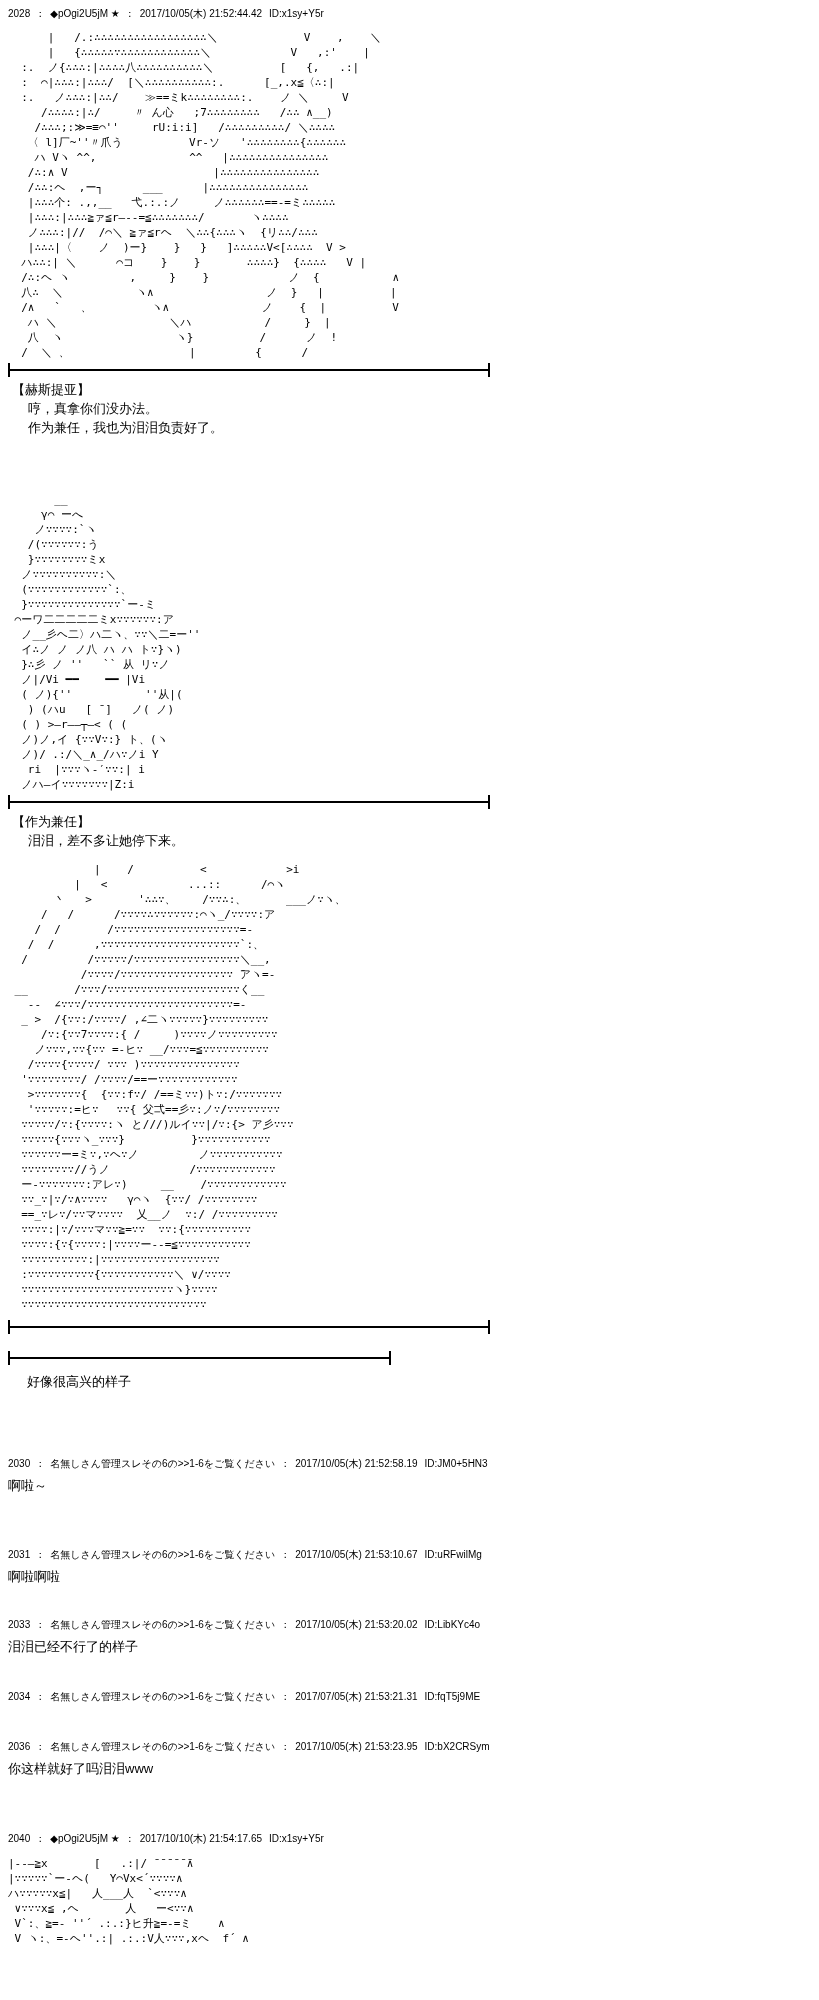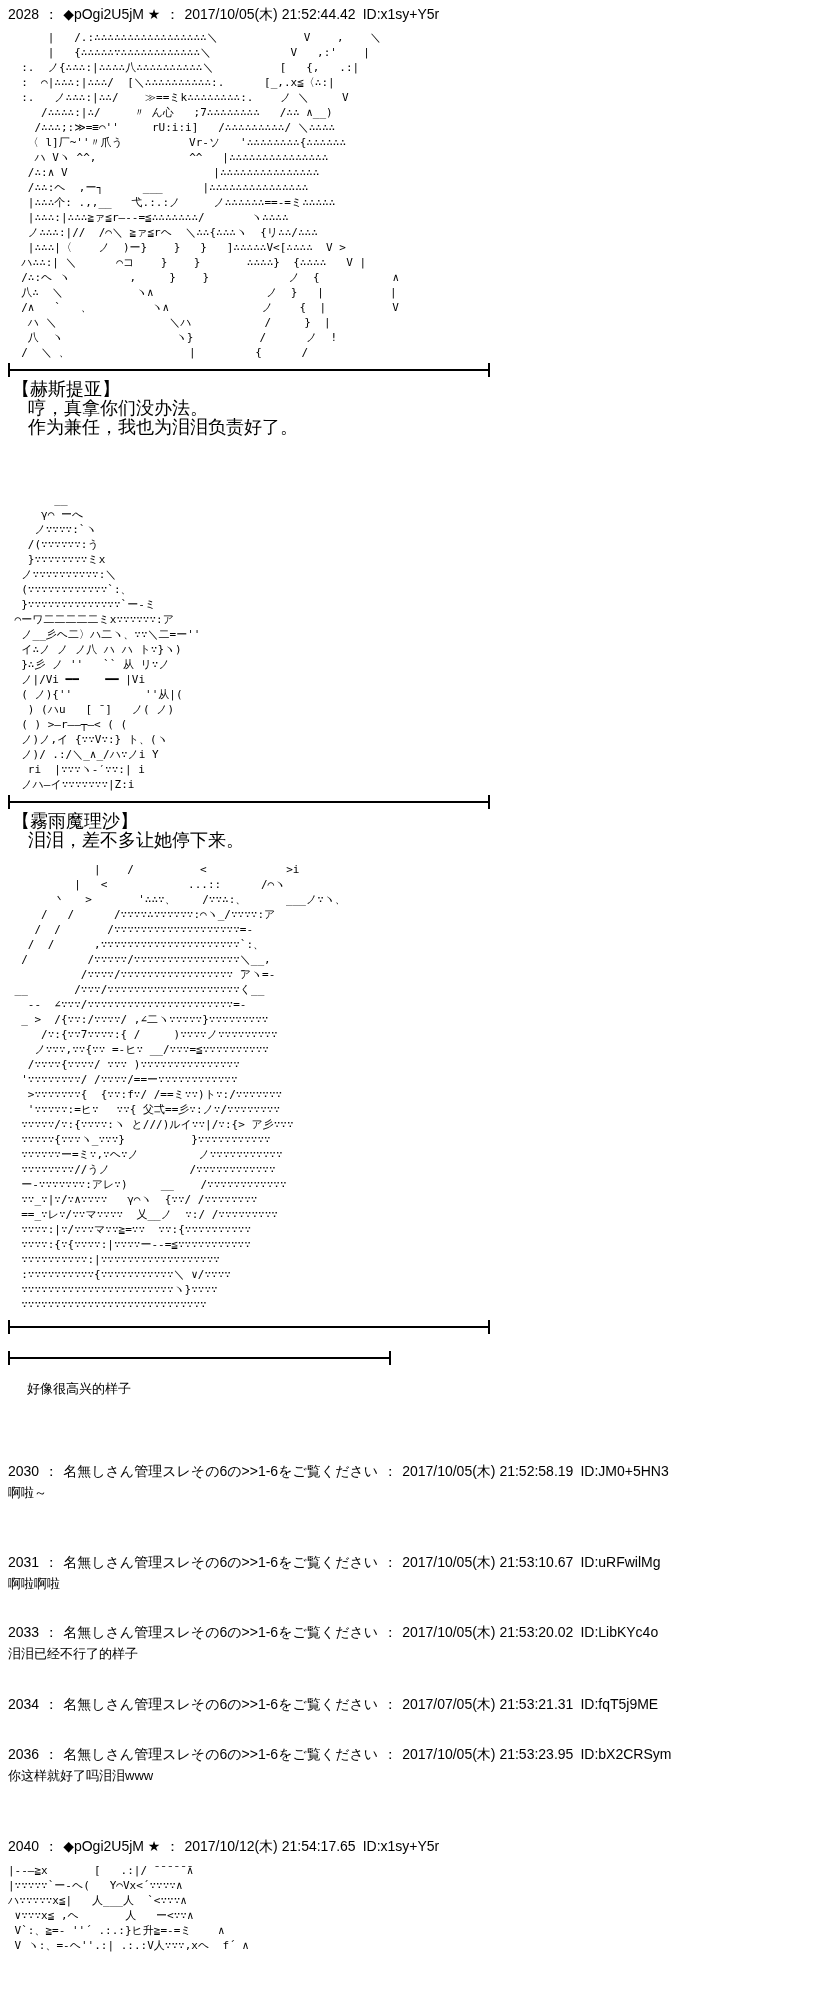--- a/index.html
+++ b/index.html
@@ -4,34 +4,34 @@
 <style>
   * { margin:0; padding:0; box-sizing:border-box; }
   html, body { background:#ffffff; }
   body {
     width:819px; height:2000px; overflow:hidden;
     color:#000000;
     font-family:"Liberation Sans","DejaVu Sans",sans-serif;
     padding:6px 8px 0 8px;
     position:relative;
   }
-  .post-header { font-size:14px; line-height:16px; white-space:nowrap; }
+  .post-header { font-size:10px; line-height:16px; white-space:nowrap; }
   .post-header .sep { margin:0 5px; }
   .post-header .uid { margin-left:7px; }
   .aa {
     font-family:"DejaVu Sans Mono","Liberation Mono",monospace;
     font-size:11px; line-height:15px; white-space:pre; display:block;
   }
   .rule { position:relative; height:14px; }
   .rule .hline { position:absolute; left:0; right:0; top:6px; border-top:2px solid #000; }
   .rule .tick-l, .rule .tick-r { position:absolute; top:0; bottom:0; width:2px; background:#000; }
   .rule .tick-l { left:0; } .rule .tick-r { right:0; }
   .rule-long { width:482px; }
   .rule-short { width:383px; }
-  .dialogue { font-size:18px; line-height:19px; }
+  .dialogue { font-size:13px; line-height:19px; }
   .dialogue .speaker { margin-left:4px; }
   .dialogue .lines { margin-left:20px; white-space:pre-line; }
   .narration { font-size:13px; line-height:19px; margin-left:19px; }
   .body-line { font-size:13px; line-height:19px; margin-top:4px; white-space:pre-line; }
 </style>
 </head>
 <body>
 
 <section>
   <div class="post-header">
@@ -94,21 +94,21 @@
    ri  |∵∵∵ヽ-′∵∵:| i
   ノハ―イ∵∵∵∵∵∵∵|Z:i</pre>
 
   <div class="rule rule-long" style="margin-top:3px">
     <span class="tick-l"></span>
       <span class="hline"></span>
       <span class="tick-r"></span>
   </div>
 
   <div class="dialogue" style="margin-top:3px">
-    <div class="speaker">【霧雨魔理沙】</div>
+    <div class="speaker">【作为兼任】</div>
     <div class="lines">泪泪，差不多让她停下来。</div>
   </div>
 
   <pre class="aa" style="margin-top:12px">             |    /          &lt;            &gt;i
           |   &lt;       ゙    ...::      /⌒ヽ
        丶   &gt;       '∴∴∵、    /∵∵∴:、      ___ノ∵ヽ、
      /   /      /∵∵∵∵∴∵∵∵∵∵∵:⌒ヽ_/∵∵∵∵:ア
     /  /       /∵∵∵∵∵∵∵∵∵∵∵∵∵∵∵∵∵∵∵=-
    /  /      ,∵∵∵∵∵∵∵∵∵∵∵∵∵∵∵∵∵∵∵∵∵`:、
   /         /∵∵∵∵∵/∵∵∵∵∵∵∵∵∵∵∵∵∵∵∵∵＼__,
@@ -142,21 +142,21 @@
       <span class="tick-r"></span>
   </div>
 
 
   <div class="rule rule-short" style="margin-top:17px">
     <span class="tick-l"></span>
       <span class="hline"></span>
       <span class="tick-r"></span>
   </div>
 
-  <div class="narration" style="margin-top:14px">好像很高兴的样子</div>
+  <div class="narration" style="margin-top:7px">好像很高兴的样子</div>
 </section>
 
 <section style="margin-top:65px">
   <div class="post-header">
     <span>2030</span><span class="sep">：</span><span>名無しさん管理スレその6の&gt;&gt;1-6をご覧ください</span><span class="sep">：</span><span>2017/10/05(木) 21:52:58.19</span><span class="uid">ID:JM0+5HN3</span>
   </div>
   <div class="body-line">啊啦～</div>
 </section>
 
 <section style="margin-top:52px">
@@ -181,21 +181,21 @@
 
 <section style="margin-top:34px">
   <div class="post-header">
     <span>2036</span><span class="sep">：</span><span>名無しさん管理スレその6の&gt;&gt;1-6をご覧ください</span><span class="sep">：</span><span>2017/10/05(木) 21:53:23.95</span><span class="uid">ID:bX2CRSym</span>
   </div>
   <div class="body-line">你这样就好了吗泪泪www</div>
 </section>
 
 <section style="margin-top:53px">
   <div class="post-header">
-    <span>2040</span><span class="sep">：</span><span>◆pOgi2U5jM ★</span><span class="sep">：</span><span>2017/10/12(木) 21:54:17.65</span><span class="uid">ID:x1sy+Y5r</span>
+    <span>2040</span><span class="sep">：</span><span>◆pOgi2U5jM ★</span><span class="sep">：</span><span>2017/10/10(木) 21:54:17.65</span><span class="uid">ID:x1sy+Y5r</span>
   </div>
   <pre class="aa" style="margin-top:9px">|--―≧x       [   .:|/ ̄ ̄ ̄ ̄ ̄ ̄∧
 |∵∵∵∵∵`ー-ヘ(   Y⌒Vx&lt;´∵∵∵∵∧
 ハ∵∵∵∵∵x≦|   人___人  `&lt;∵∵∵∧
  ∨∵∵∵x≦ ,ヘ       人   ー&lt;∵∵∧
  V`:、≧=‐ ''´ .:.:}ヒ升≧=-=ミ    ∧
  V ヽ:、=-ヘ''.:| .:.:V人∵∵∵,xヘ  f´ ∧</pre>
 </section>
 
 </body></html>

